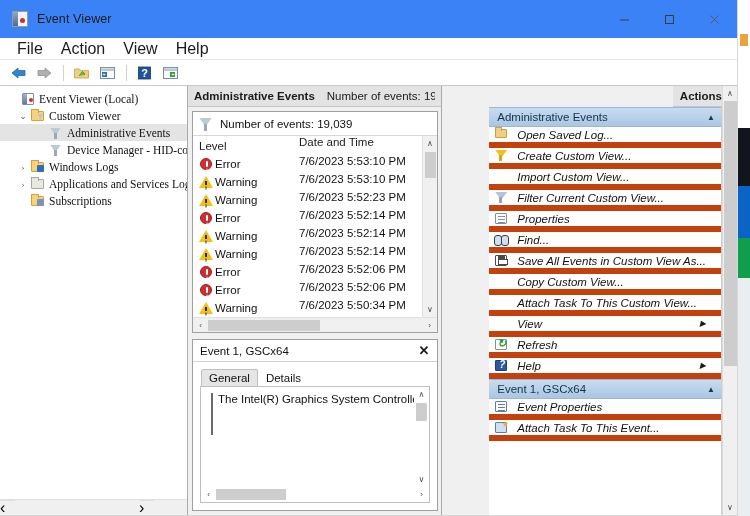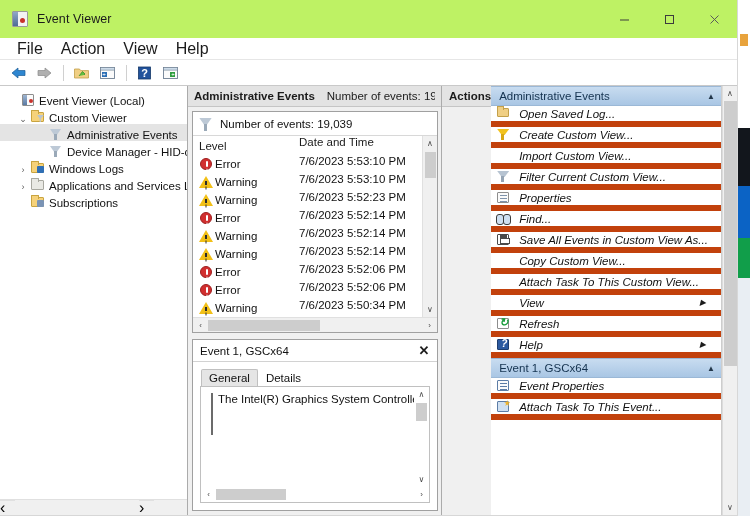--- a/index.html
+++ b/index.html
@@ -33,21 +33,21 @@
     left: 0; top: 0;
     width: 738px; height: 516px;
     background: #f0f0f0;
     border: 1px solid #d7d7d7;
     border-top: none; border-left: none;
     display: flex; flex-direction: column;
   }
 
   
   #titlebar {
-    height: 38px; background: #bef264;
+    height: 38px; background: #3b82f6;
     display: flex; align-items: center;
     flex: 0 0 38px;
   }
   #title-icon {
     width: 16px; height: 16px; margin-left: 12px; margin-right: 9px;
     position: relative; flex: 0 0 16px;
   }
   #title-icon .frame {
     position: absolute; inset: 0;
     background: #f4f4f4; border: 1px solid #9a9a9a; border-radius: 1px;
@@ -111,23 +111,24 @@
   
   #leftpane {
     width: 188px; flex: 0 0 188px;
     background: #ffffff;
     border-right: 1px solid #ababab;
     display: flex; flex-direction: column;
     position: relative;
   }
   #tree { flex: 1 1 auto; padding-top: 4px; overflow: hidden; }
   .tnode {
-    height: 17px; display: flex; align-items: flex-end;
+    height: 17px; display: flex; align-items: center;
     font-size: 11.5px; color: #111;
     white-space: nowrap;
+    font-family: Liberation Serif, serif;
   }
   .tnode.sel { background: #e4e4e4; }
   .twist {
     width: 14px; flex: 0 0 14px;
     display: flex; align-items: center; justify-content: center;
     color: #5a5a5a; font-size: 9px;
   }
   .tico { width: 17px; flex: 0 0 17px; position: relative; height: 14px; }
   .tlabel { padding-left: 2px; }
 
@@ -334,21 +335,21 @@
     border-left: 2px solid #6b6b6b;
     margin-left: 10px; padding-left: 5px;
     height: 42px; white-space: nowrap; overflow: hidden;
   }
 
   
   #rightpane {
     flex: 1 1 auto; display: flex; min-width: 0;
     background: #f0f0f0;
   }
-  #actions-col { flex: 1 1 auto; display: flex; flex-direction: row; min-width: 0; }
+  #actions-col { flex: 1 1 auto; display: flex; flex-direction: column; min-width: 0; align-items: flex-end; }
   #actions-header {
     height: 21px; flex: 0 0 21px;
     background: #e3e3e3; border-bottom: 1px solid #c5c5c5;
     display: flex; align-items: center; padding-left: 7px;
   }
   #actions-header span { font-size: 11.5px; font-weight: bold; color: #1b1b1b; }
   #actions-list {
     flex: 1 1 auto; background: #ffffff; overflow: hidden;
     border-right: 1px solid #cdcdcd;
   }

